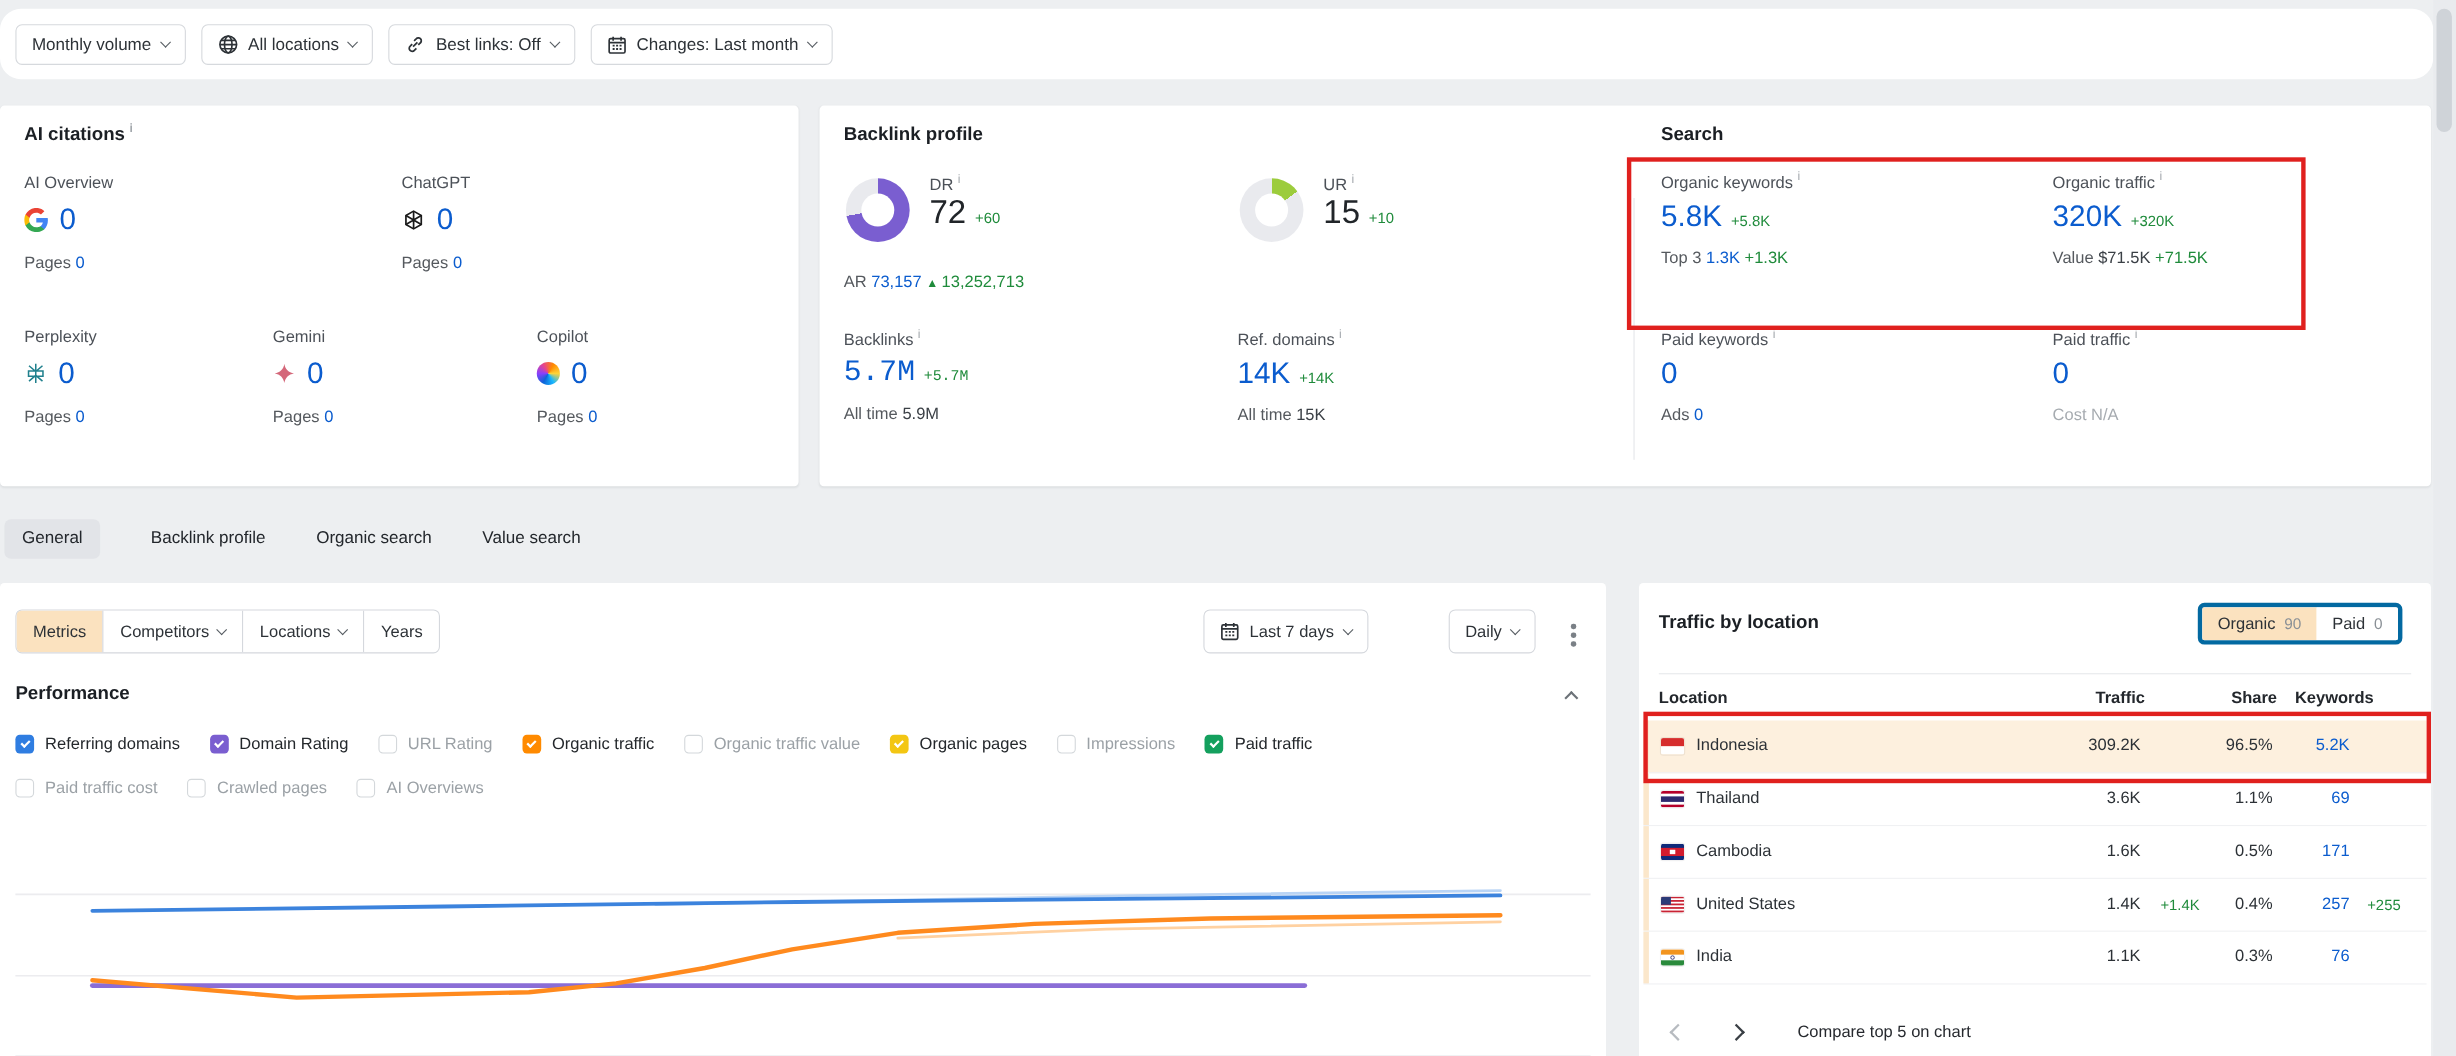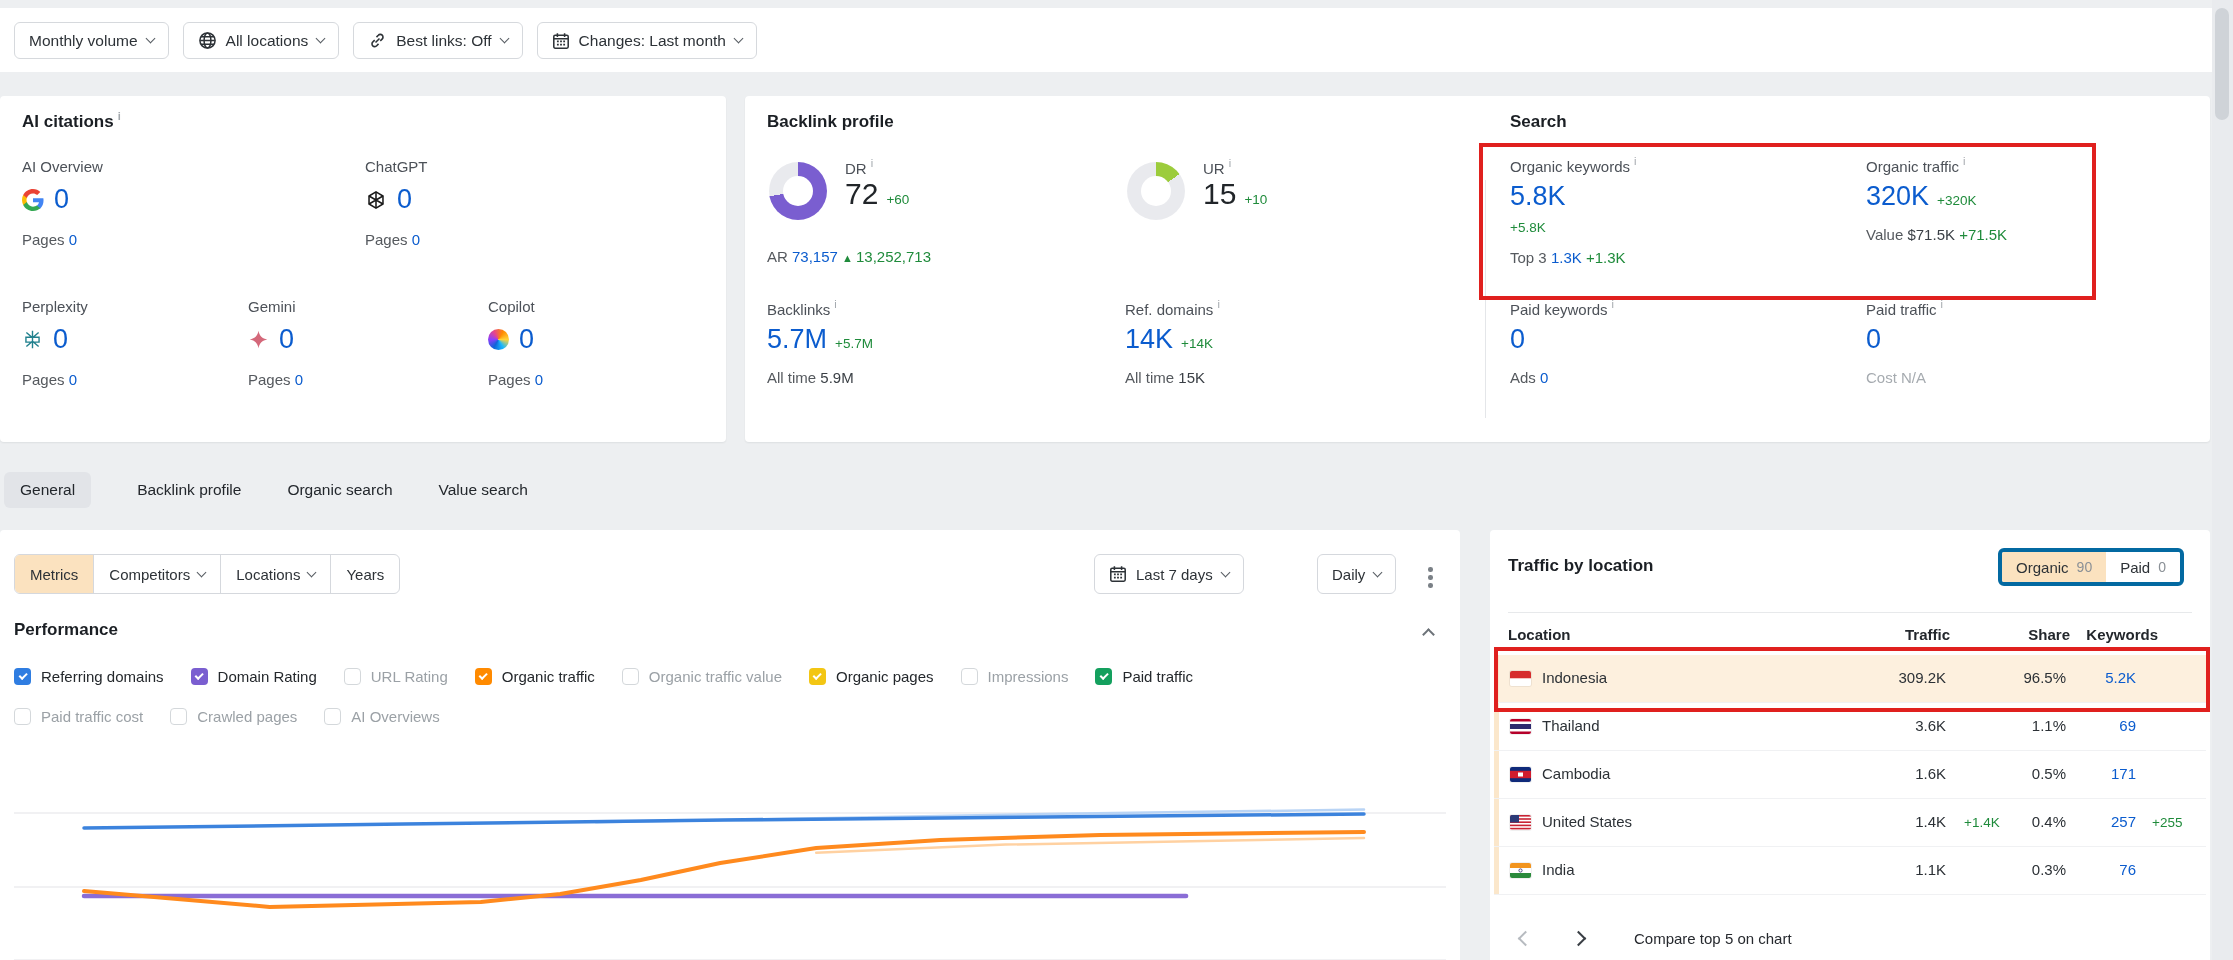--- a/index.html
+++ b/index.html
@@ -1,19 +1,19 @@
 <!DOCTYPE html>
 <html><head>
 <meta charset="utf-8">
 <style>
   * { margin:0; padding:0; box-sizing:border-box; }
   html,body { width:2233px; height:960px; overflow:hidden; background:#edeff1;
     font-family:"Liberation Sans", sans-serif; color:#24282c; }
   
-  .topbar { position:absolute; left:0; top:8px; width:2212px; height:64px; background:#fff; }
+  .topbar { position:absolute; left:0; top:8px; width:2212px; height:64px; background:#fff;border-radius:19px; }
   .tb-row { position:absolute; left:14px; top:14px; display:flex; gap:14px; }
   .tb-btn { display:flex; align-items:center; gap:9px; height:37px; padding:0 14px;
     background:#fff; border:1px solid #d6d9dd; border-radius:6px; font-size:15.5px; color:#2d3237; cursor:pointer; }
   .chv { display:inline-block; width:7px; height:7px; border-right:1.8px solid #565c62;
     border-bottom:1.8px solid #565c62; transform:rotate(45deg); margin-top:-4px; }
   .icn { display:inline-flex; align-items:center; }
   
   .card { position:absolute; background:#fff; border-radius:4px; box-shadow:0 1px 2px rgba(20,24,28,.07); }
   .card-title { font-size:17px; font-weight:bold; color:#1b1f24; }
   .inf::after { content:"i"; font-size:11px; color:#a3a8ad; margin-left:4px; position:relative; top:-7px; }
@@ -234,21 +234,21 @@
   <div style="position:absolute;left:458px;top:64px;">
     <div class="metric-label inf">UR</div>
     <div class="num-row">
         <span class="big-dark">15</span>
       <span class="delta">+10</span>
       </div>
   </div>
 
   <div style="position:absolute;left:22px;top:205px;">
     <div class="metric-label inf">Backlinks</div>
-    <div class="num-row" style="margin-top:6px;">
+    <div class="num-row" style="margin-top:6px;font-family:Liberation Mono, monospace;">
         <span class="metric-value">5.7M</span>
       <span class="delta">+5.7M</span>
       </div>
     <div class="subline" style="margin-top:14px;"><span>All time</span>
       <span class="dark">5.9M</span></div>
   </div>
 
   <div style="position:absolute;left:380px;top:205px;">
     <div class="metric-label inf">Ref. domains</div>
     <div class="num-row" style="margin-top:6px;">
@@ -258,21 +258,21 @@
     <div class="subline" style="margin-top:14px;"><span>All time</span>
       <span class="dark">15K</span></div>
   </div>
 
   <div class="vdiv" style="left:740px;top:84px;height:238px;"></div>
 
   <div class="card-title" style="position:absolute;left:765px;top:16px;">Search</div>
 
   <div style="position:absolute;left:765px;top:62px;">
     <div class="metric-label inf">Organic keywords</div>
-    <div class="num-row" style="margin-top:6px;flex-direction:column;">
+    <div class="num-row" style="margin-top:6px;">
         <span class="metric-value">5.8K</span>
       <span class="delta">+5.8K</span>
       </div>
     <div class="subline" style="margin-top:14px;"><span>Top 3</span>
       <span class="blue">1.3K</span>
       <span class="green">+1.3K</span></div>
   </div>
 
   <div style="position:absolute;left:1121px;top:62px;">
     <div class="metric-label inf">Organic traffic</div>

